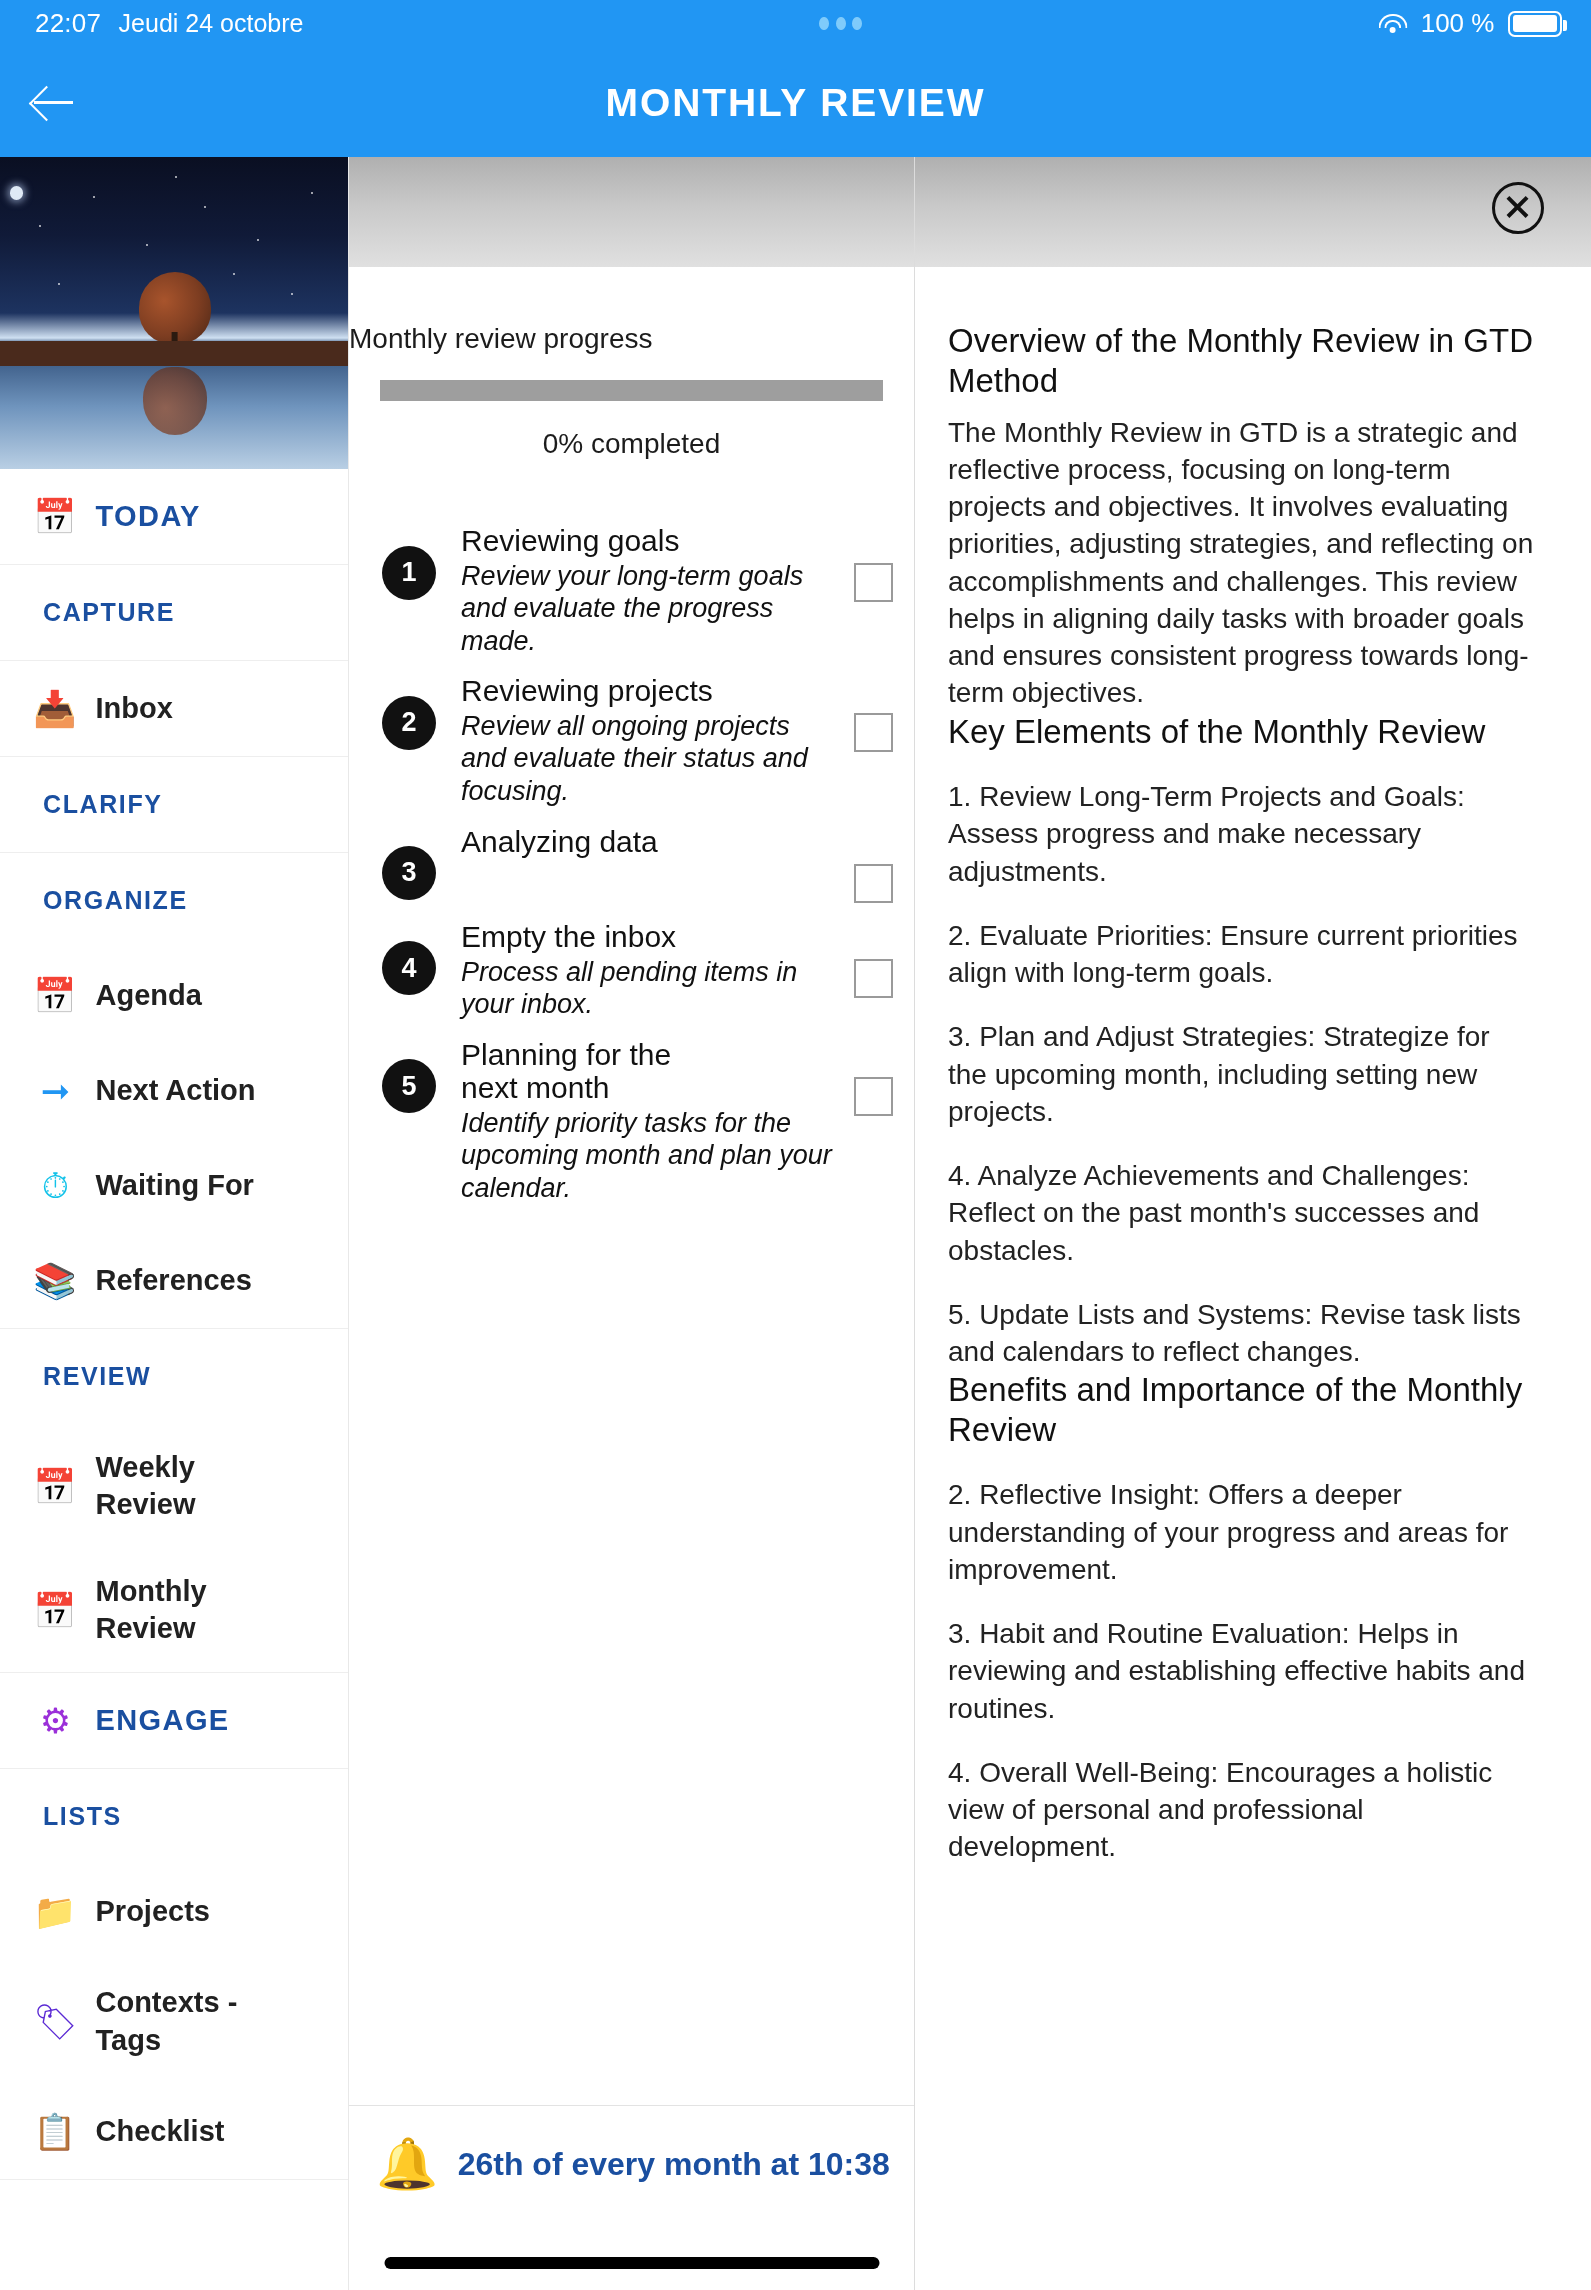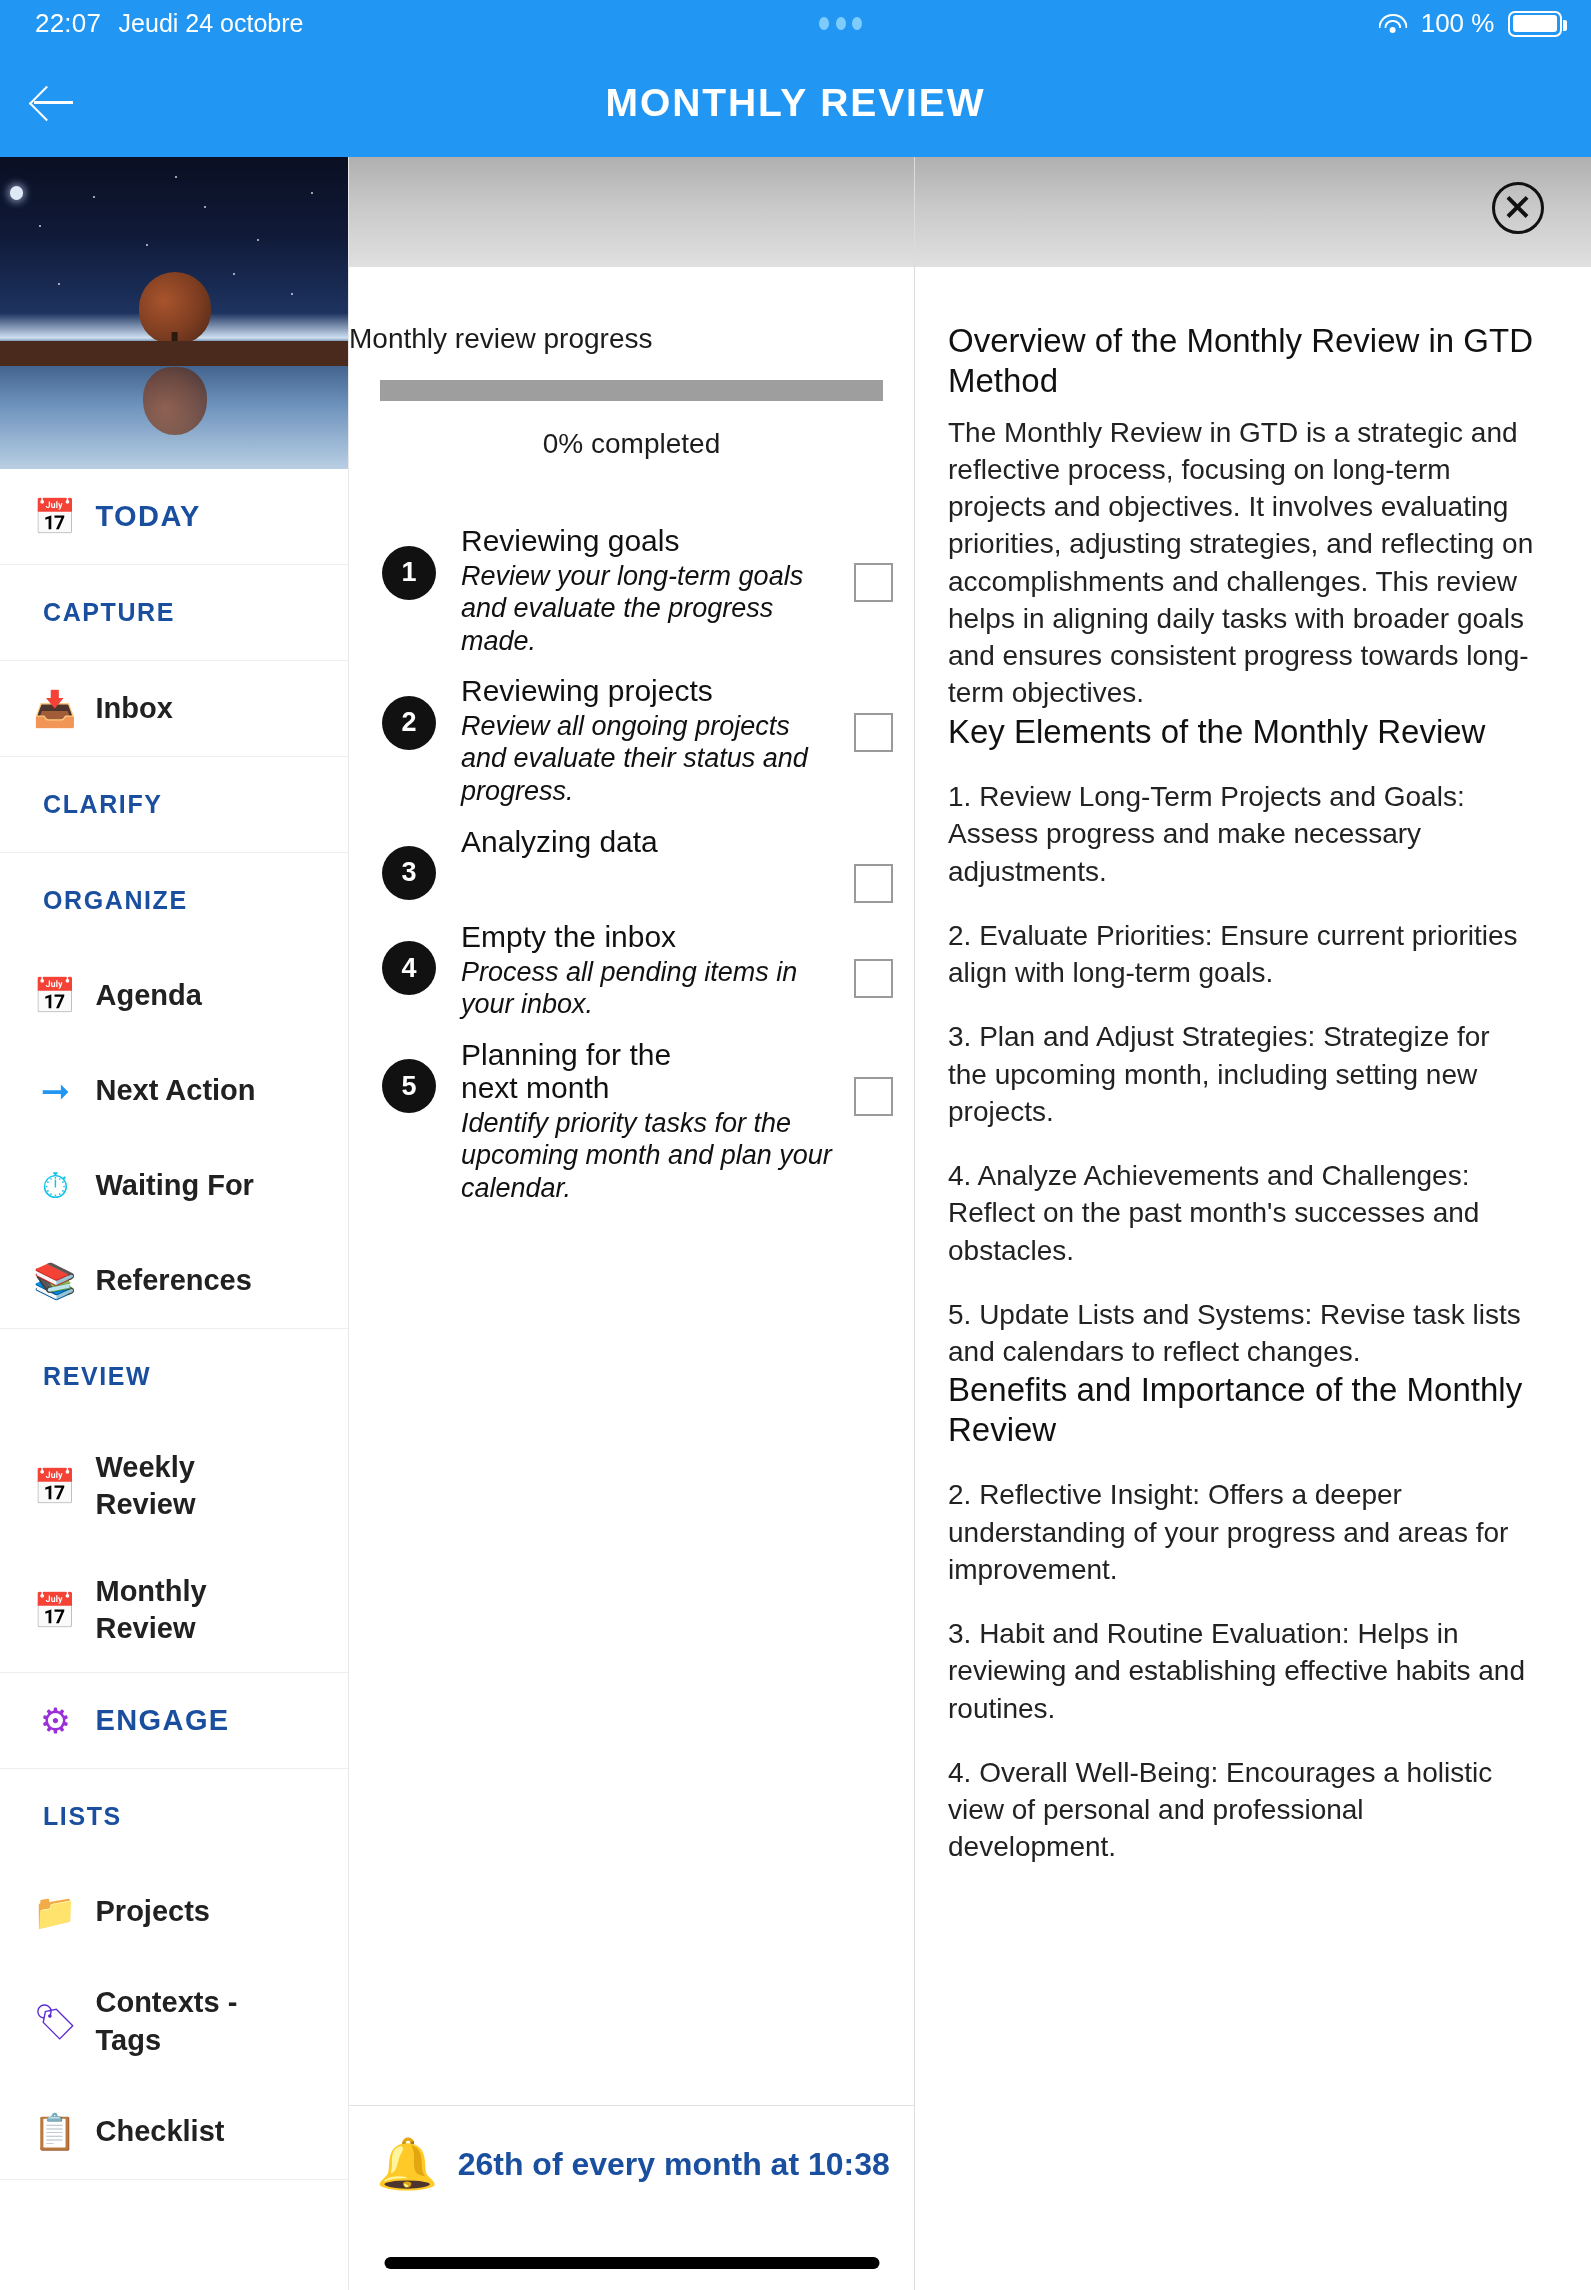--- a/index.html
+++ b/index.html
@@ -276,21 +276,21 @@
               <span class="st-title" style="display:block">Reviewing goals</span>
               <span class="st-desc" style="display:block">Review your long-term goals and evaluate the progress made.</span>
             </span>
             <span class="cb"></span>
           </div>
 
           <div class="step">
             <span class="num">2</span>
             <span class="txt">
               <span class="st-title" style="display:block;max-width:272px">Reviewing projects</span>
-              <span class="st-desc" style="display:block">Review all ongoing projects and evaluate their status and progress.</span>
+              <span class="st-desc" style="display:block">Review all ongoing projects and evaluate their status and focusing.</span>
             </span>
             <span class="cb"></span>
           </div>
 
           <div class="step">
             <span class="num">3</span>
             <span class="txt">
               <span class="st-title" style="display:block">Analyzing data</span>
             </span>
             <span class="cb"></span>

